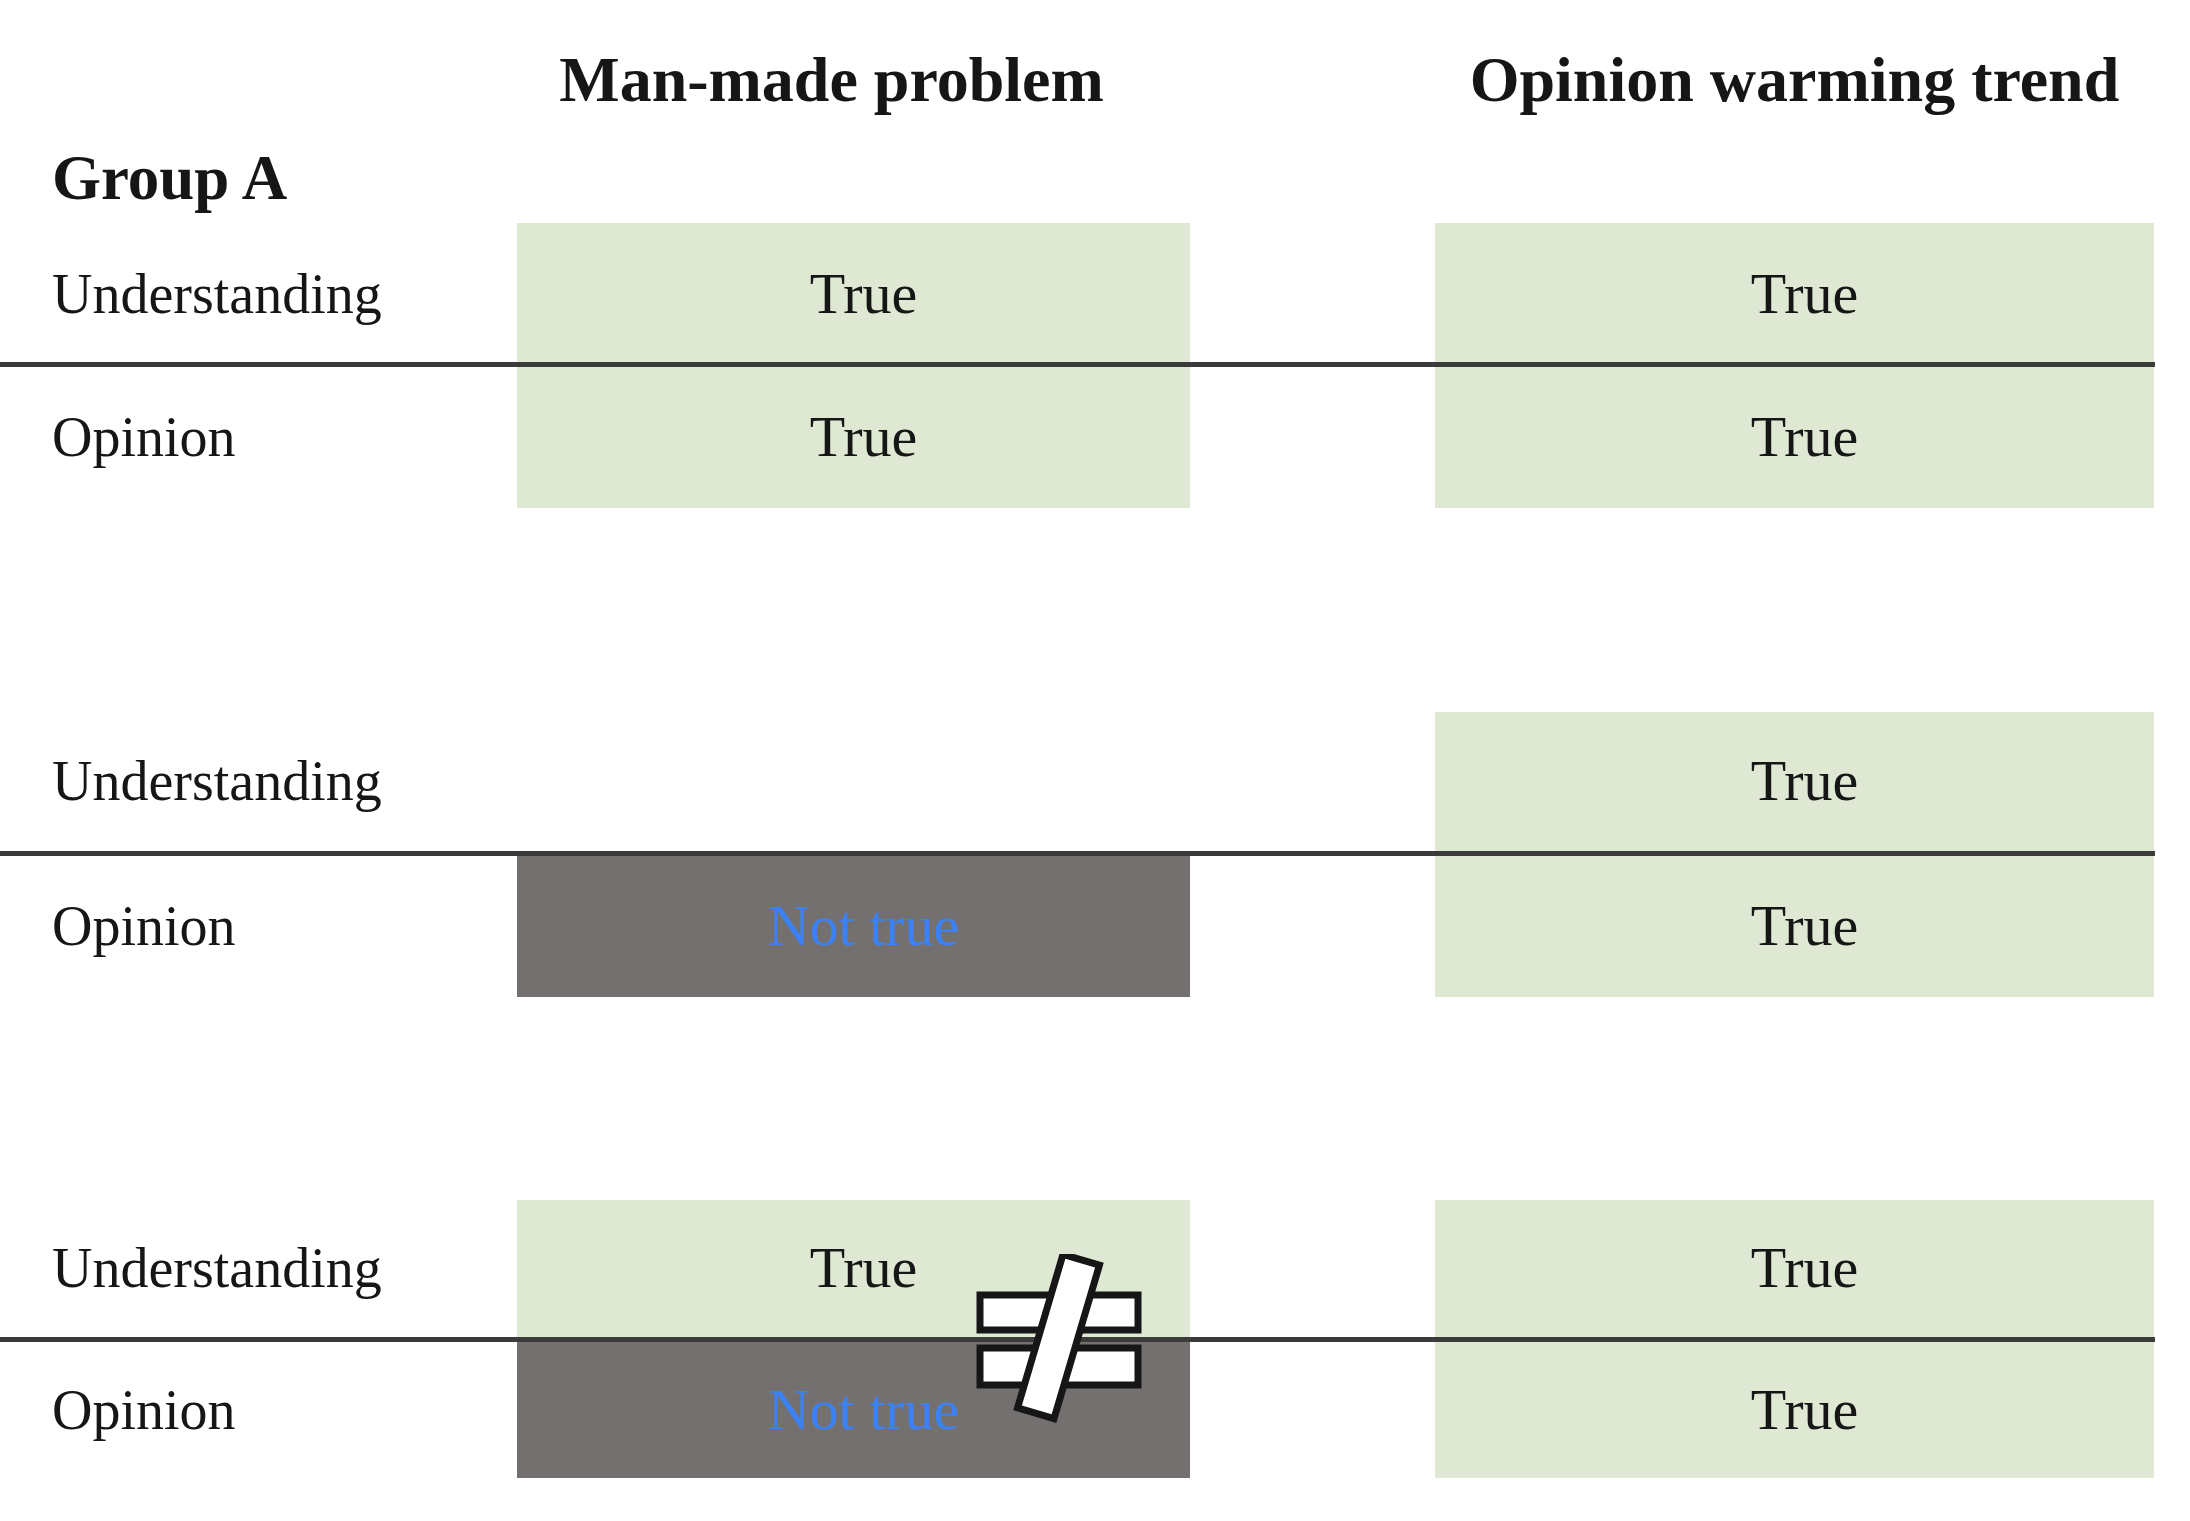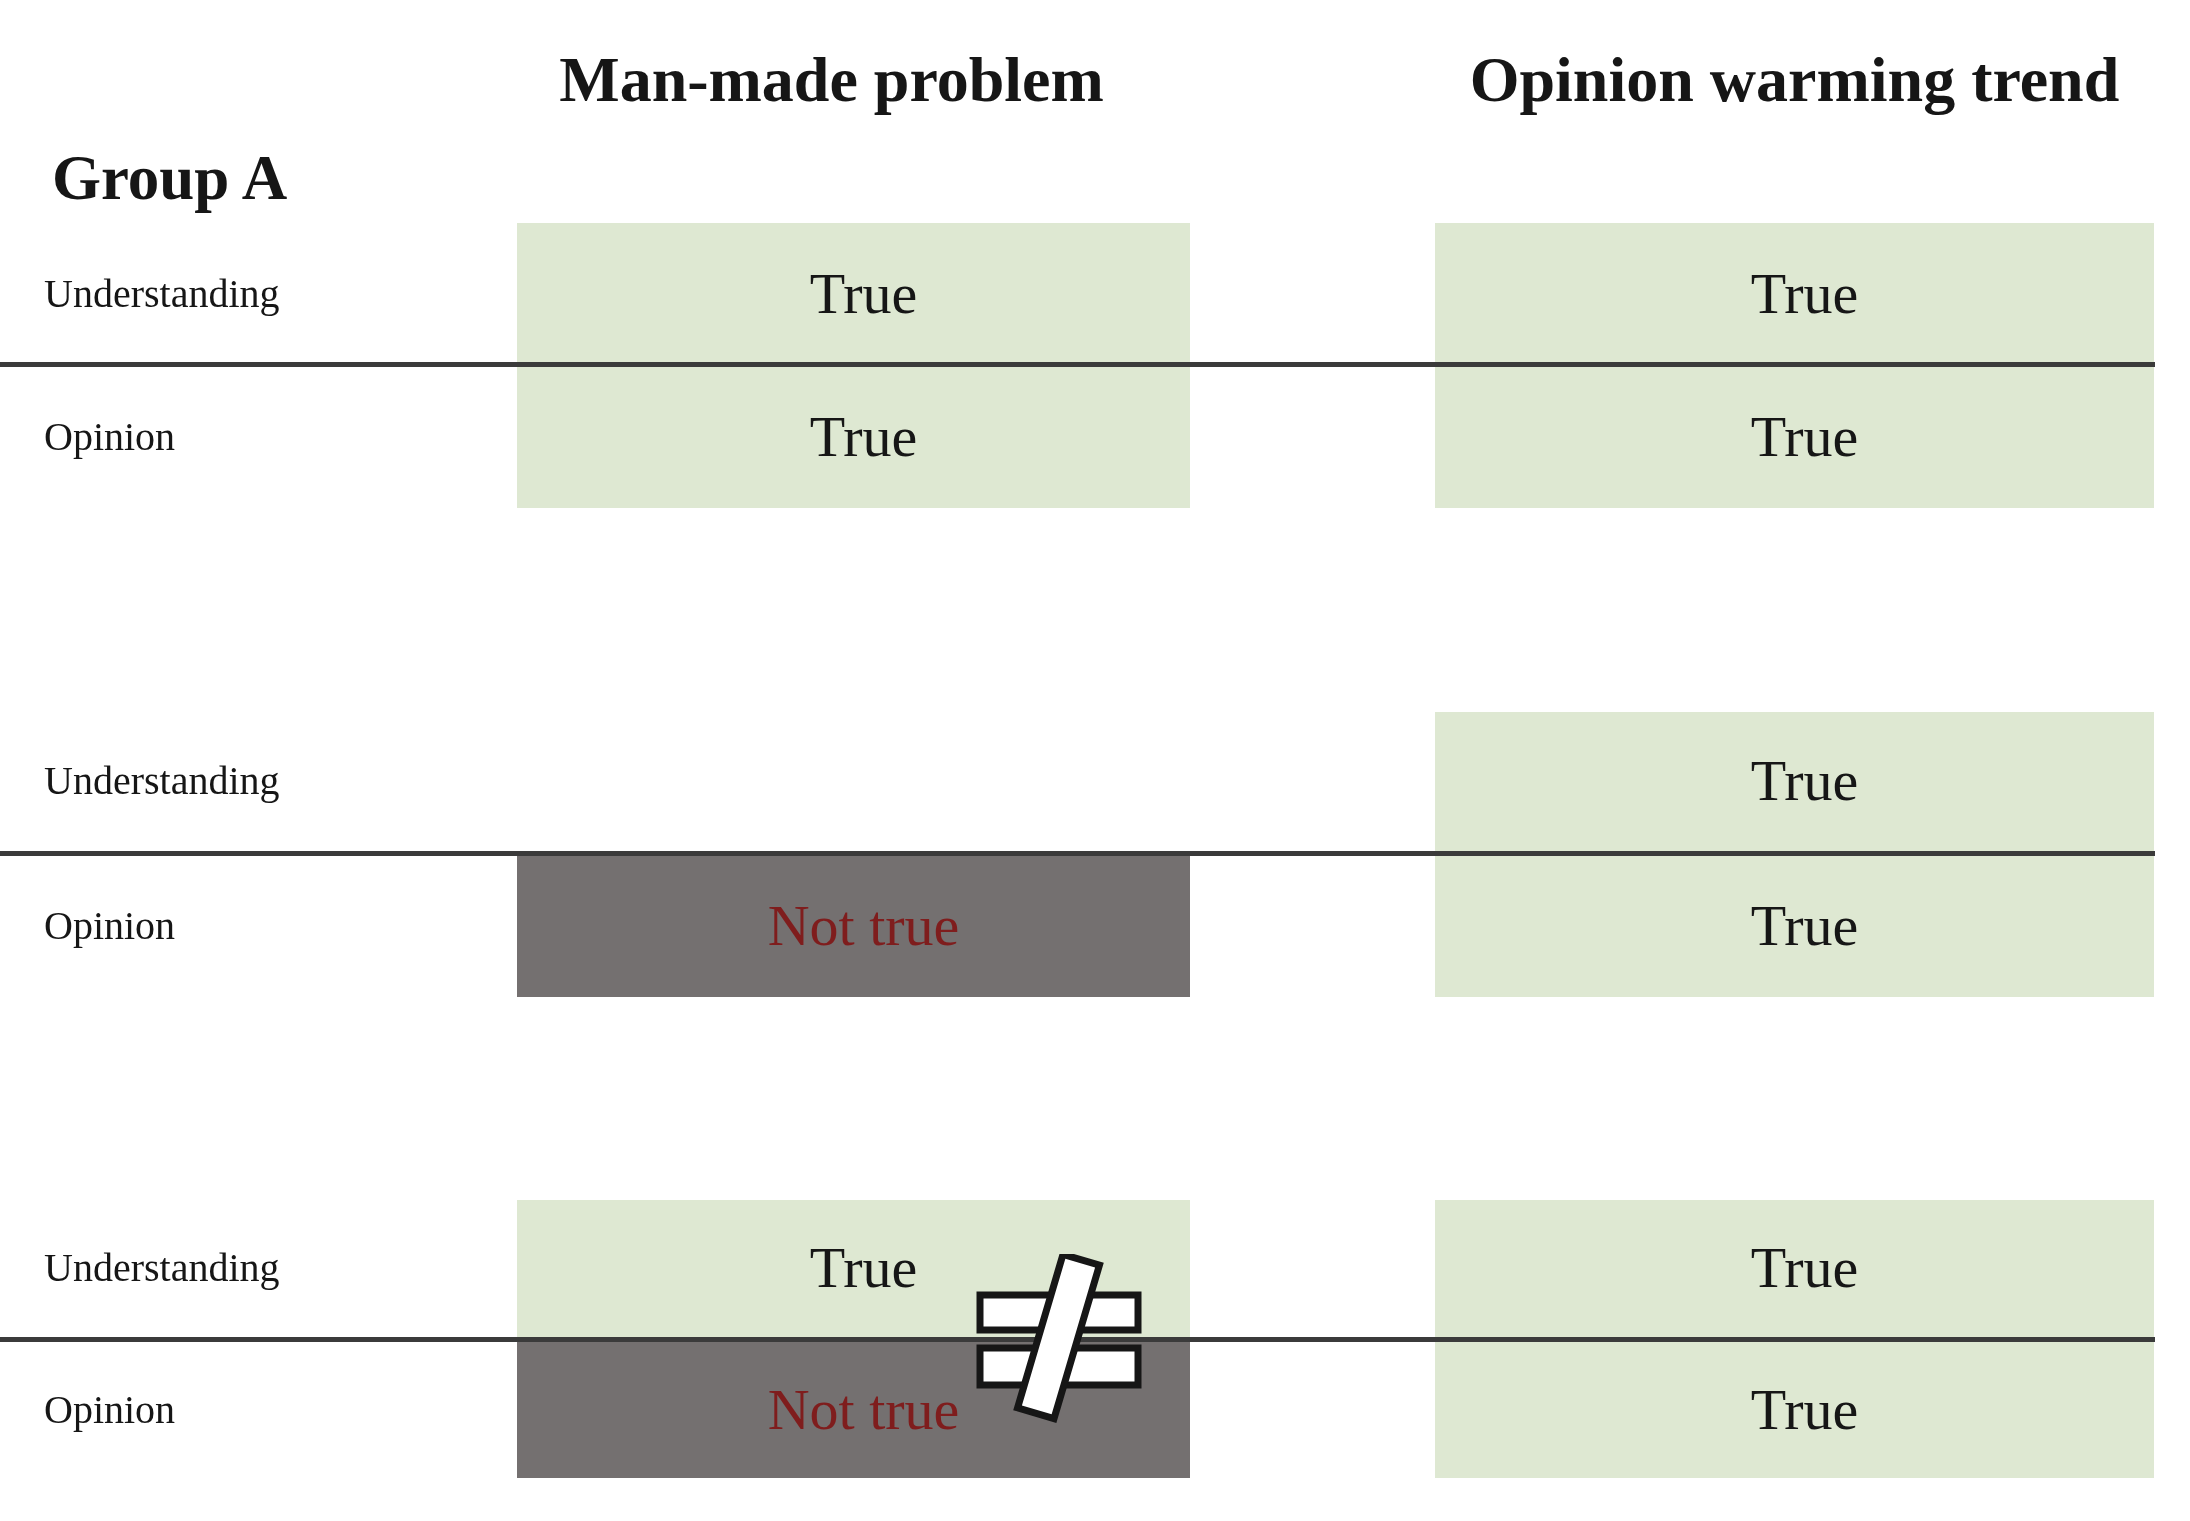--- a/index.html
+++ b/index.html
@@ -18,34 +18,34 @@
     text-align:center;white-space:nowrap;
     z-index:2;
     margin-top:28px;
   }
   .group-label{
     left:52px;height:76px;line-height:76px;
     font-size:63px;font-weight:bold;white-space:nowrap;
     z-index:2;
   }
   .row-label{
-    left:44px;height:80px;line-height:80px;
-    font-size:40px;white-space:nowrap;
+    left:52px;height:80px;line-height:80px;
+    font-size:56px;white-space:nowrap;
     z-index:2;
   }
   .cell{z-index:1;}
   .cell.true{background:#dee8d2;}
   .cell.nottrue{background:#747070;}
   .cell-text{
     height:80px;line-height:80px;
     font-size:58px;text-align:center;white-space:nowrap;
     z-index:2;
     margin-left:10px;
   }
-  .cell-text.on-dark{color:#7f1d1d;}
+  .cell-text.on-dark{color:#3b82f6;}
   .divider{
     left:0;width:2155px;height:5px;
     background:#3b3b3b;
     z-index:3;
   }
   .neq{z-index:5;}
   
   .col1{left:517px;width:673px;}
   .col2{left:1435px;width:719px;}
 </style>

